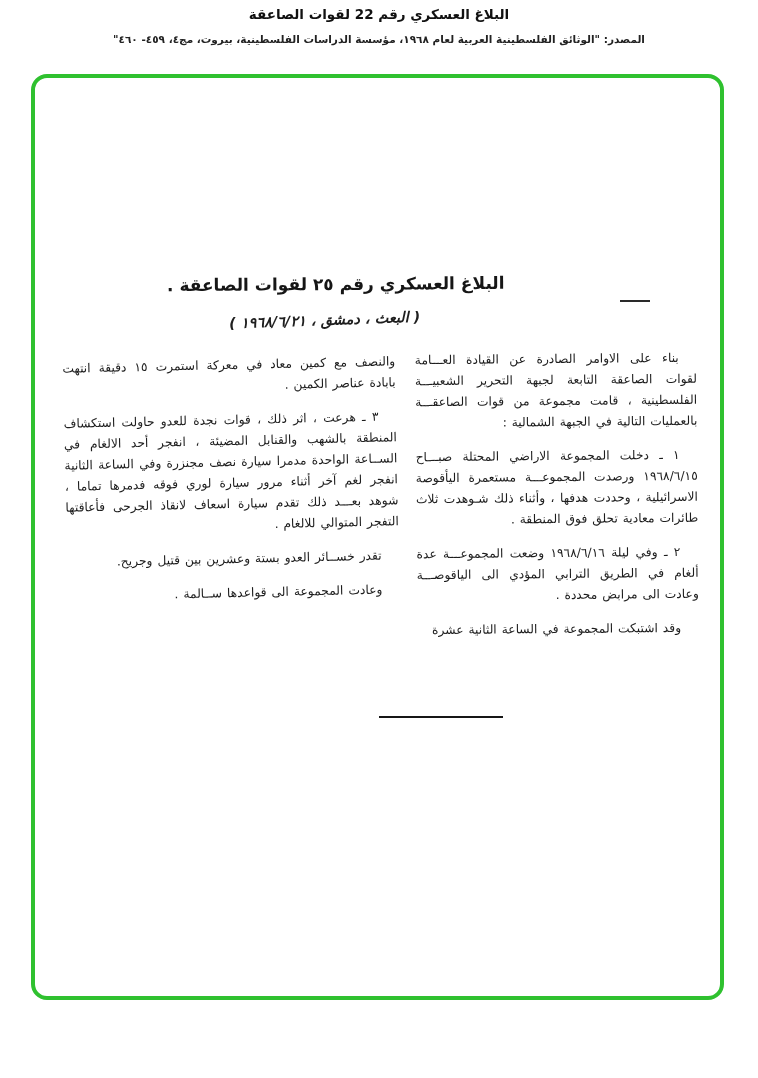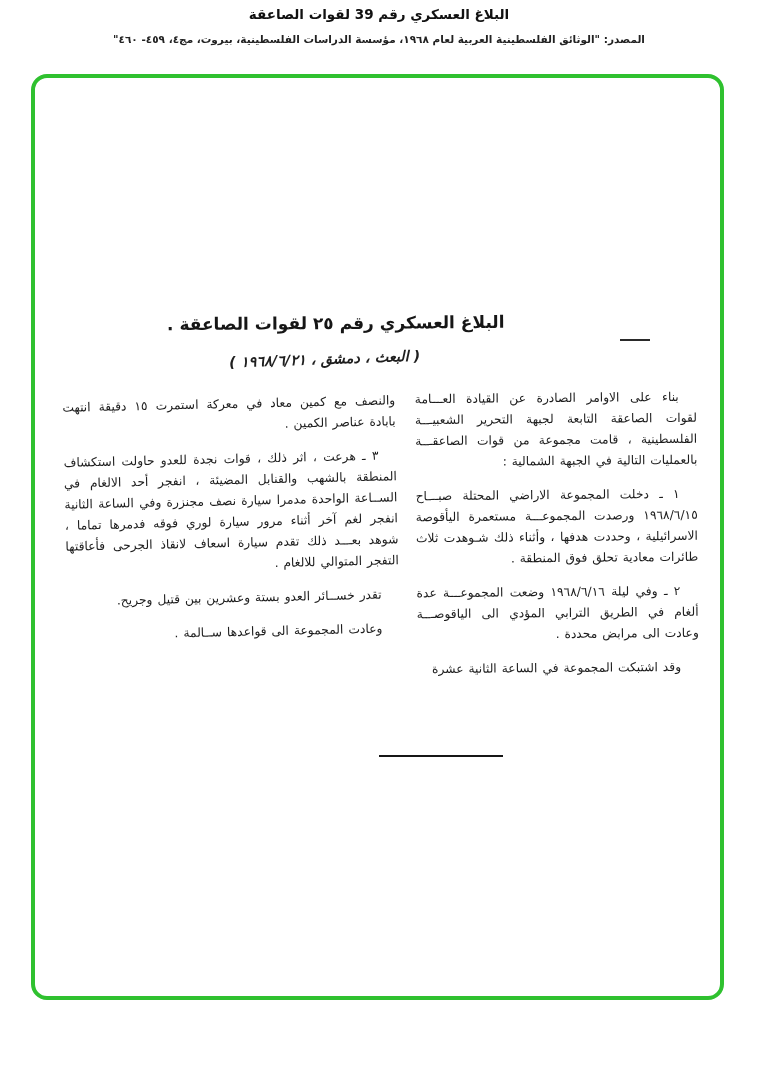--- a/index.html
+++ b/index.html
@@ -48,21 +48,20 @@
     height: 926px;
     border: 4px solid #2fc12f;
     border-radius: 16px;
     background: #ffffff;
     box-sizing: border-box;
   }
   .doc-inner {
     position: relative;
     width: 100%;
     height: 100%;
-    margin-top: 39px;
   }
 
   
   .doc-title {
     position: absolute;
     top: 196px;
     right: 216px;
     margin: 0;
     direction: rtl;
     font-size: 17px;
@@ -131,21 +130,21 @@
     height: 2px;
     background: #161616;
   }
 </style>
 </head>
 <body>
 
 <div class="page">
 
   <header class="page-header">
-    <div class="header-title">البلاغ العسكري رقم 39 لقوات الصاعقة</div>
+    <div class="header-title">البلاغ العسكري رقم 22 لقوات الصاعقة</div>
     <div class="header-source">المصدر: "الوثائق الفلسطينية العربية لعام ١٩٦٨، مؤسسة الدراسات الفلسطينية، بيروت، مج٤، ٤٥٩- ٤٦٠"</div>
   </header>
 
   <div class="doc-frame" style="border-color: rgb(47, 193, 47);">
     <div class="doc-inner">
 
       <h1 class="doc-title">البلاغ العسكري رقم ٢٥ لقوات الصاعقة .</h1>
 
       <span class="title-dash"></span>
 

